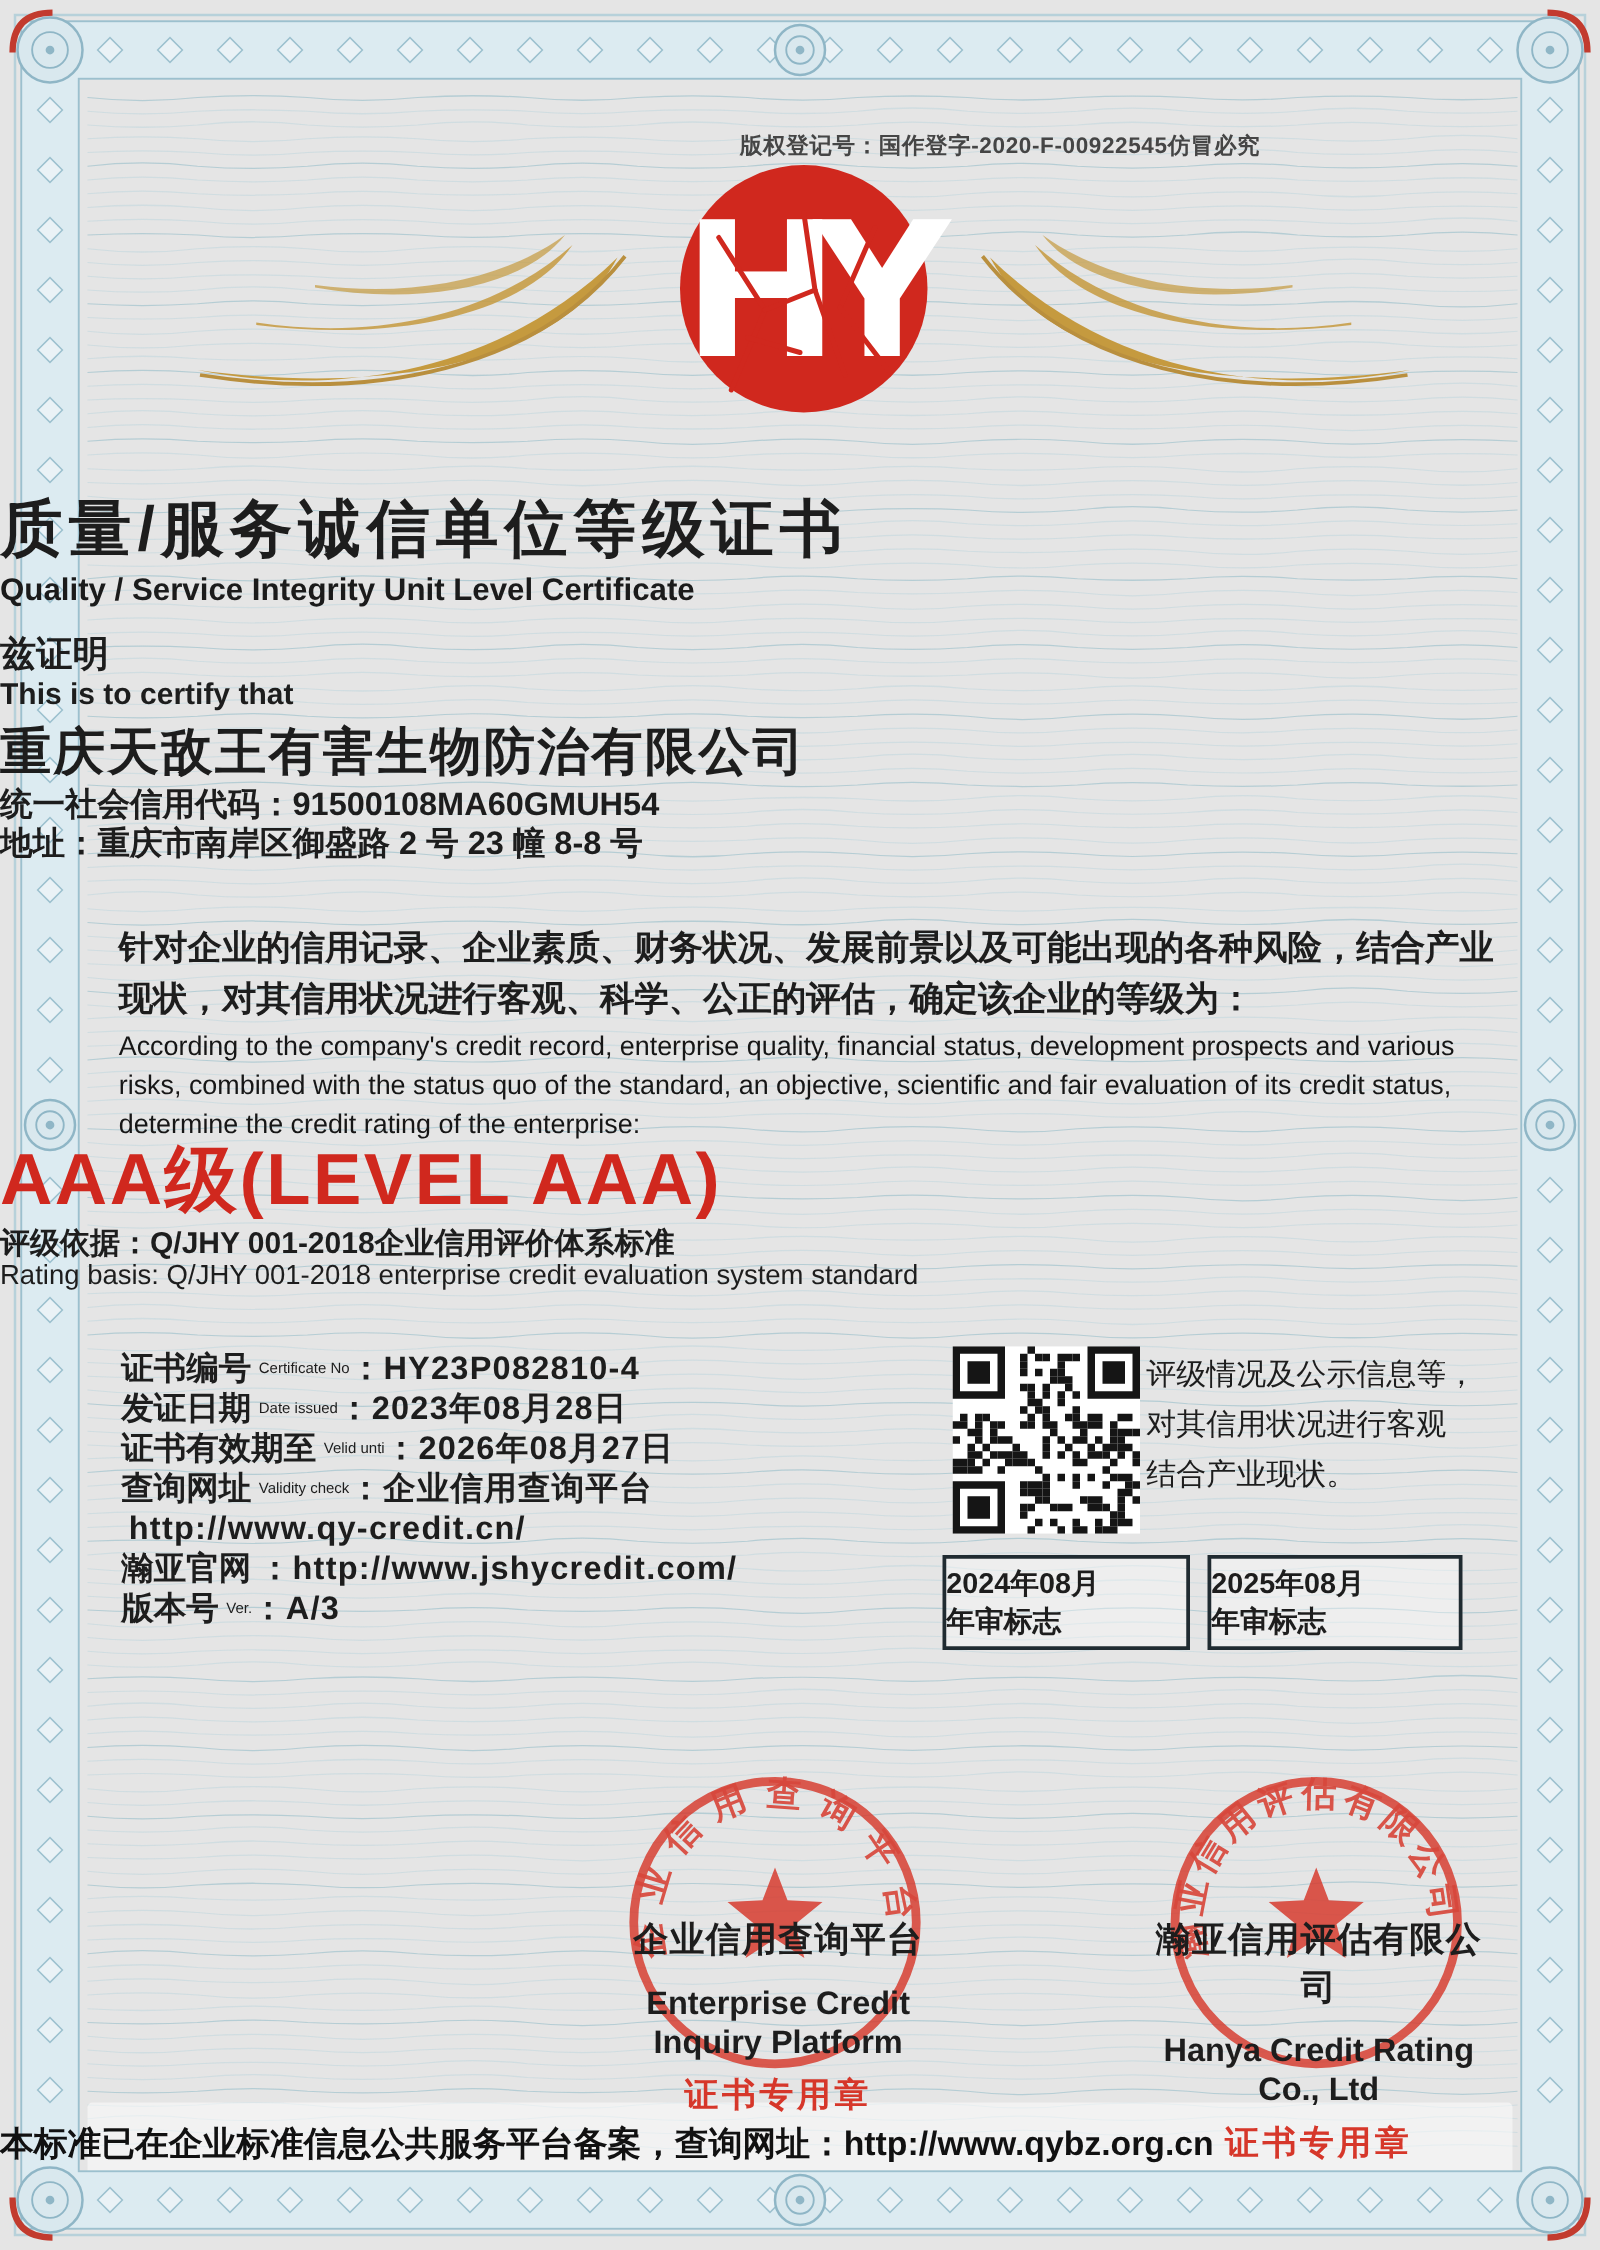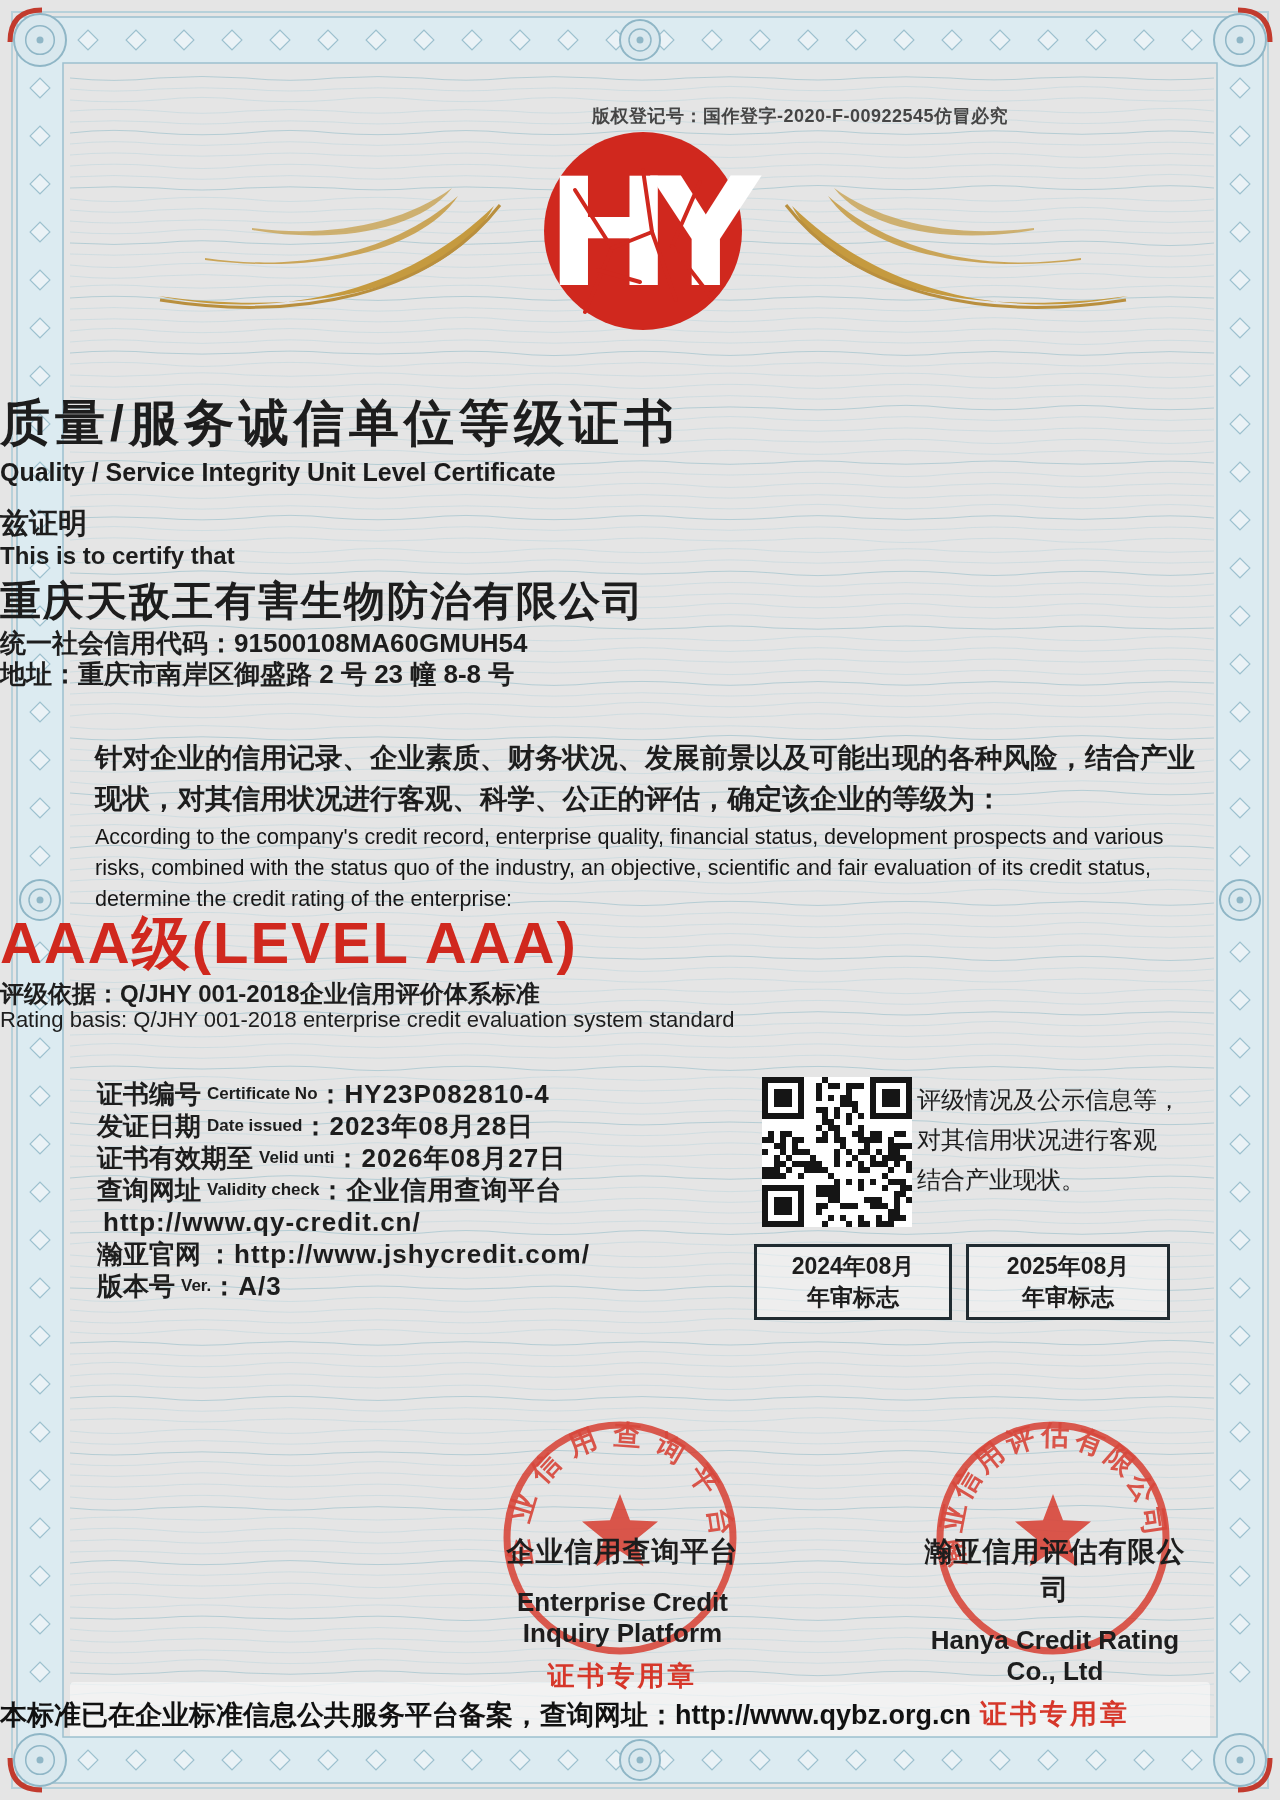--- a/index.html
+++ b/index.html
@@ -40,28 +40,28 @@
   .para-zh{top:737px;left:95px;width:1100px;font-size:27.5px;font-weight:600;line-height:41px}
   .para-en{top:822px;left:95px;width:1100px;font-size:21.5px;font-weight:500;line-height:31px;color:#161616}
 
   .rating{top:905px;font-size:58px;font-weight:800;color:var(--red);letter-spacing:2px}
   .basis-zh{top:978px;font-size:24px;font-weight:600}
   .basis-en{top:1007px;font-size:22px;font-weight:500}
 
   .details{top:1078px;left:97px}
   .d-row{height:32px;display:flex;align-items:center;white-space:nowrap}
   .d-zh{font-size:26px;font-weight:600}
-  .d-en{font-size:17px;font-weight:700;margin-left:6px}
+  .d-en{font-size:12px;font-weight:400;margin-left:6px}
   .d-val{font-size:26px;font-weight:600;letter-spacing:1px}
 
   .qr-svg{top:1077px;left:762px}
   .qr-note{top:1080px;left:917px;width:276px}
   .qr-note div{font-size:24px;font-weight:500;line-height:40px}
 
-  .annual-box{border:3px solid #202b31;text-align:center;font-weight:600;font-size:23px;
+  .annual-box{border:3px solid #202b31;font-weight:600;font-size:23px;
     line-height:31px;padding-top:4px;background:rgba(255,255,255,.35)}
   .box1{top:1244px;left:754px;width:198px;height:76px}
   .box2{top:1244px;left:966px;width:204px;height:76px}
 
   .validity{top:1337px;left:715px;width:475px;text-align:center;font-size:24px;font-weight:500;line-height:36px}
 
   .seal{opacity:.9;z-index:1}
   .seal1{top:1416px;left:498px}
   .seal2{top:1416px;left:931px}
 
@@ -417,21 +417,21 @@
   <div class="abs center title-zh">质量/服务诚信单位等级证书</div>
   <div class="abs center title-en">Quality / Service Integrity Unit Level Certificate</div>
   <div class="abs center certify-zh">兹证明</div>
   <div class="abs center certify-en">This is to certify that</div>
 
   <div class="abs center company-name">重庆天敌王有害生物防治有限公司</div>
   <div class="abs center company-code">统一社会信用代码：91500108MA60GMUH54</div>
   <div class="abs center company-addr">地址：重庆市南岸区御盛路 2 号 23 幢 8-8 号</div>
 
   <div class="abs para-zh">针对企业的信用记录、企业素质、财务状况、发展前景以及可能出现的各种风险，结合产业现状，对其信用状况进行客观、科学、公正的评估，确定该企业的等级为：</div>
-  <div class="abs para-en">According to the company's credit record, enterprise quality, financial status, development prospects and various risks, combined with the status quo of the industry, an objective, scientific and fair evaluation of its credit status, determine the credit rating of the enterprise:</div>
+  <div class="abs para-en">According to the company's credit record, enterprise quality, financial status, development prospects and various risks, combined with the status quo of the standard, an objective, scientific and fair evaluation of its credit status, determine the credit rating of the enterprise:</div>
   <div class="abs center rating">AAA级(LEVEL AAA)</div>
   <div class="abs center basis-zh">评级依据：Q/JHY 001-2018企业信用评价体系标准</div>
   <div class="abs center basis-en">Rating basis: Q/JHY 001-2018 enterprise credit evaluation system standard</div>
 
   <div class="abs details">
     <div class="d-row">
       <span class="d-zh">证书编号</span>
       <span class="d-en">Certificate No</span>
       <span class="d-val">：HY23P082810-4</span>
     </div>

